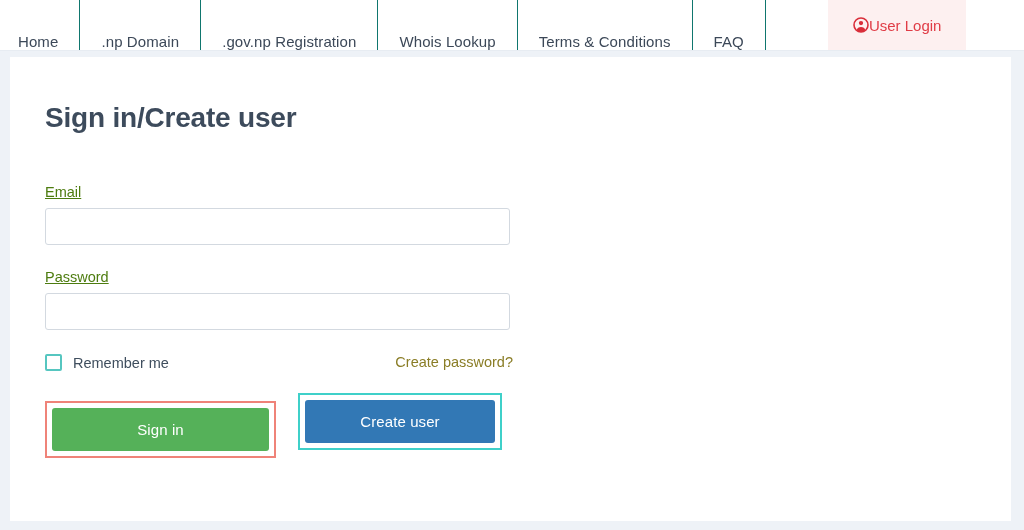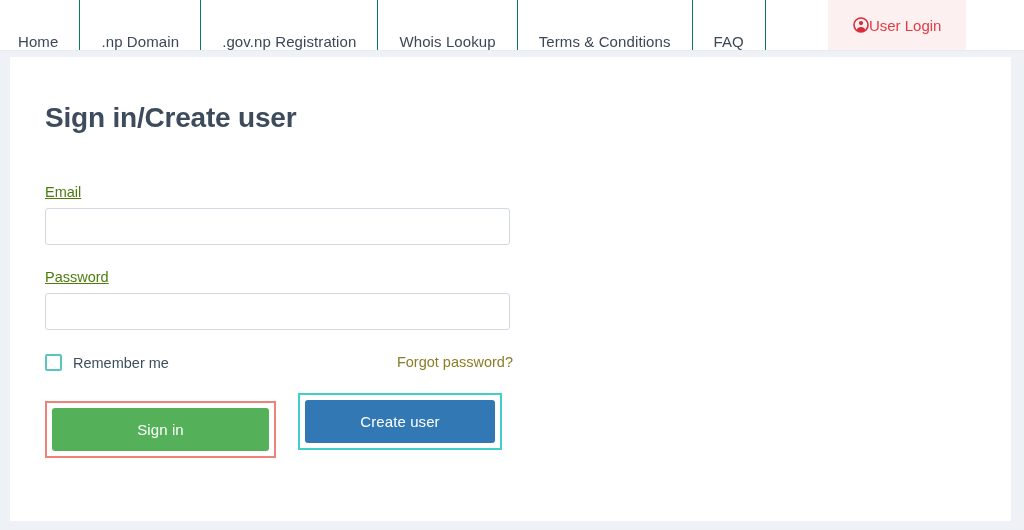--- a/index.html
+++ b/index.html
@@ -259,21 +259,21 @@
       <div class="field-group">
         <label class="field-label">Password</label>
         <input class="text-input" type="password" placeholder="" style="">
       </div>
 
       <div class="options-row">
         <div class="remember-wrap">
           <span class="checkbox"></span>
           <span class="remember-label">Remember me</span>
         </div>
-        <a class="forgot-link" href="#">Forgot password?</a>
+        <a class="forgot-link" href="#">Create password?</a>
       </div>
 
       <div class="actions">
         <div class="btn-highlight red">
           <button class="btn btn-signin" type="button">
             <span>Sign in</span>
           </button>
         </div>
 
         <div class="gap"></div>

